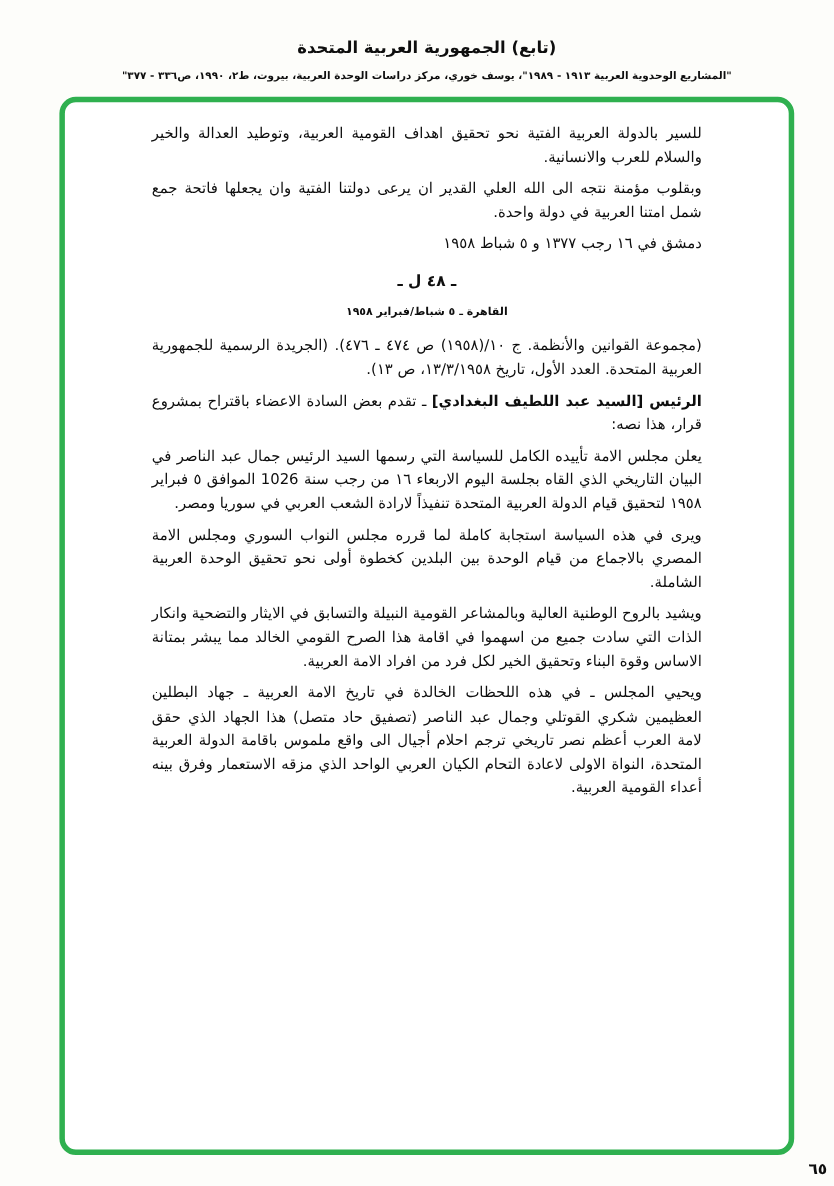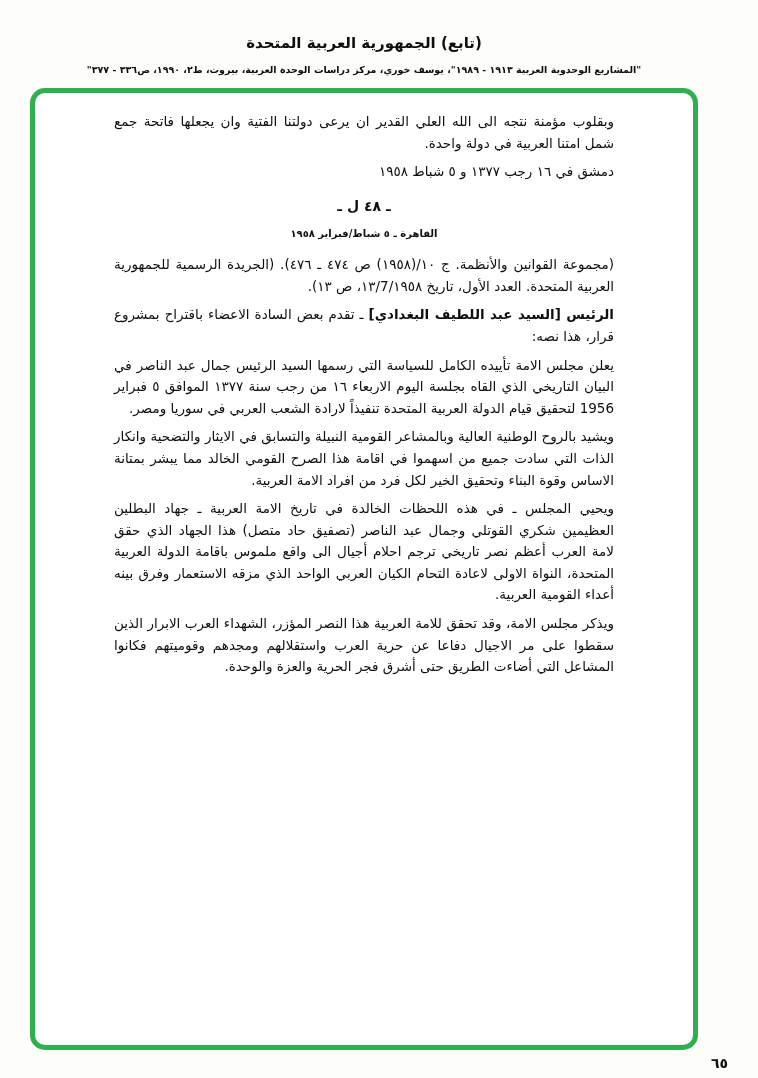--- a/index.html
+++ b/index.html
@@ -8,20 +8,21 @@
     width: 758px; height: 1078px;
     background: #fdfdfa;
     font-family: "DejaVu Sans", sans-serif;
     color: #0e0e0e;
   }
   .page {
     position: relative;
     width: 728px; height: 1078px;
     direction: rtl;
     overflow: hidden;
+    margin-left: 24px;
   }
   .header { text-align: center; padding-top: 34px; }
   .header-title { font-size: 15px; font-weight: bold; letter-spacing: 0; }
   .header-citation { font-size: 9.5px; font-weight: bold; margin-top: 12px; padding: 0 30px; white-space: nowrap; }
   .frame {
     position: absolute;
     top: 88px; right: 30px; left: 30px;
     height: 962px;
     border: 5px solid #2fb04f;
     border-radius: 15px;
@@ -56,35 +57,36 @@
 <div class="page">
 
   <div class="header">
     <div class="header-title">(تابع) الجمهورية العربية المتحدة</div>
     <div class="header-citation">"المشاريع الوحدوية العربية ١٩١٣ - ١٩٨٩"، يوسف خوري، مركز دراسات الوحدة العربية، بيروت، ط٢، ١٩٩٠، ص٣٣٦ - ٣٧٧"</div>
   </div>
 
   <div class="frame">
     <div class="content">
 
+      <p class="para">للسير بالدولة العربية الفتية نحو تحقيق اهداف القومية العربية، وتوطيد العدالة والخير والسلام للعرب والانسانية.</p>
       <p class="para">وبقلوب مؤمنة نتجه الى الله العلي القدير ان يرعى دولتنا الفتية وان يجعلها فاتحة جمع شمل امتنا العربية في دولة واحدة.</p>
       <p class="para date-line">دمشق في ١٦ رجب ١٣٧٧ و ٥ شباط ١٩٥٨</p>
 
       <div class="section-heading">
         <div class="sec-num">ـ ٤٨ ل ـ</div>
         <div class="sec-sub">القاهرة ـ ٥ شباط/فبراير ١٩٥٨</div>
       </div>
 
-      <p class="para">(مجموعة القوانين والأنظمة. ج ١٠/(١٩٥٨) ص ٤٧٤ ـ ٤٧٦). (الجريدة الرسمية للجمهورية العربية المتحدة. العدد الأول، تاريخ ١٣/7/١٩٥٨، ص ١٣).</p>
+      <p class="para">(مجموعة القوانين والأنظمة. ج ١٠/(١٩٥٨) ص ٤٧٤ ـ ٤٧٦). (الجريدة الرسمية للجمهورية العربية المتحدة. العدد الأول، تاريخ ١٣/٣/١٩٥٨، ص ١٣).</p>
 
       <p class="para"><span class="bold">الرئيس [السيد عبد اللطيف البغدادي]</span><span> ـ تقدم بعض السادة الاعضاء باقتراح بمشروع قرار، هذا نصه:</span></p>
 
-      <p class="para">يعلن مجلس الامة تأييده الكامل للسياسة التي رسمها السيد الرئيس جمال عبد الناصر في البيان التاريخي الذي القاه بجلسة اليوم الاربعاء ١٦ من رجب سنة ١٣٧٧ الموافق ٥ فبراير 1956 لتحقيق قيام الدولة العربية المتحدة تنفيذاً لارادة الشعب العربي في سوريا ومصر.</p>
+      <p class="para">يعلن مجلس الامة تأييده الكامل للسياسة التي رسمها السيد الرئيس جمال عبد الناصر في البيان التاريخي الذي القاه بجلسة اليوم الاربعاء ١٦ من رجب سنة 1026 الموافق ٥ فبراير ١٩٥٨ لتحقيق قيام الدولة العربية المتحدة تنفيذاً لارادة الشعب العربي في سوريا ومصر.</p>
+      <p class="para">ويرى في هذه السياسة استجابة كاملة لما قرره مجلس النواب السوري ومجلس الامة المصري بالاجماع من قيام الوحدة بين البلدين كخطوة أولى نحو تحقيق الوحدة العربية الشاملة.</p>
       <p class="para">ويشيد بالروح الوطنية العالية وبالمشاعر القومية النبيلة والتسابق في الايثار والتضحية وانكار الذات التي سادت جميع من اسهموا في اقامة هذا الصرح القومي الخالد مما يبشر بمتانة الاساس وقوة البناء وتحقيق الخير لكل فرد من افراد الامة العربية.</p>
       <p class="para">ويحيي المجلس ـ في هذه اللحظات الخالدة في تاريخ الامة العربية ـ جهاد البطلين العظيمين شكري القوتلي وجمال عبد الناصر (تصفيق حاد متصل) هذا الجهاد الذي حقق لامة العرب أعظم نصر تاريخي ترجم احلام أجيال الى واقع ملموس باقامة الدولة العربية المتحدة، النواة الاولى لاعادة التحام الكيان العربي الواحد الذي مزقه الاستعمار وفرق بينه أعداء القومية العربية.</p>
-      <p class="para">ويذكر مجلس الامة، وقد تحقق للامة العربية هذا النصر المؤزر، الشهداء العرب الابرار الذين سقطوا على مر الاجيال دفاعا عن حرية العرب واستقلالهم ومجدهم وقوميتهم فكانوا المشاعل التي أضاءت الطريق حتى أشرق فجر الحرية والعزة والوحدة.</p>
 
     </div>
   </div>
 
   <div class="page-number">٦٥</div>
 
 </div>
 
 </body></html>

